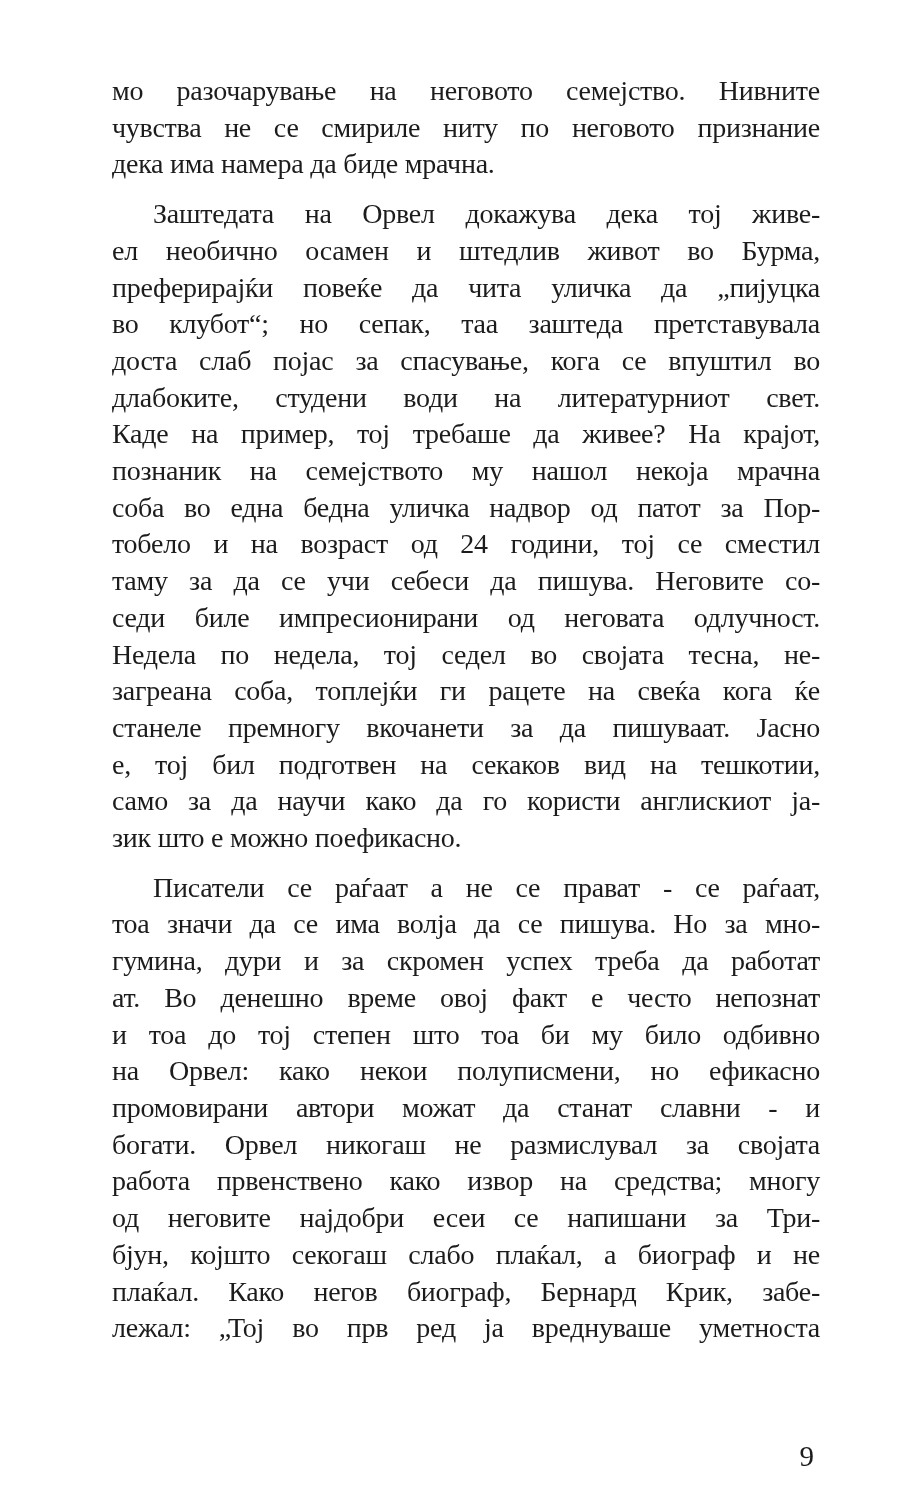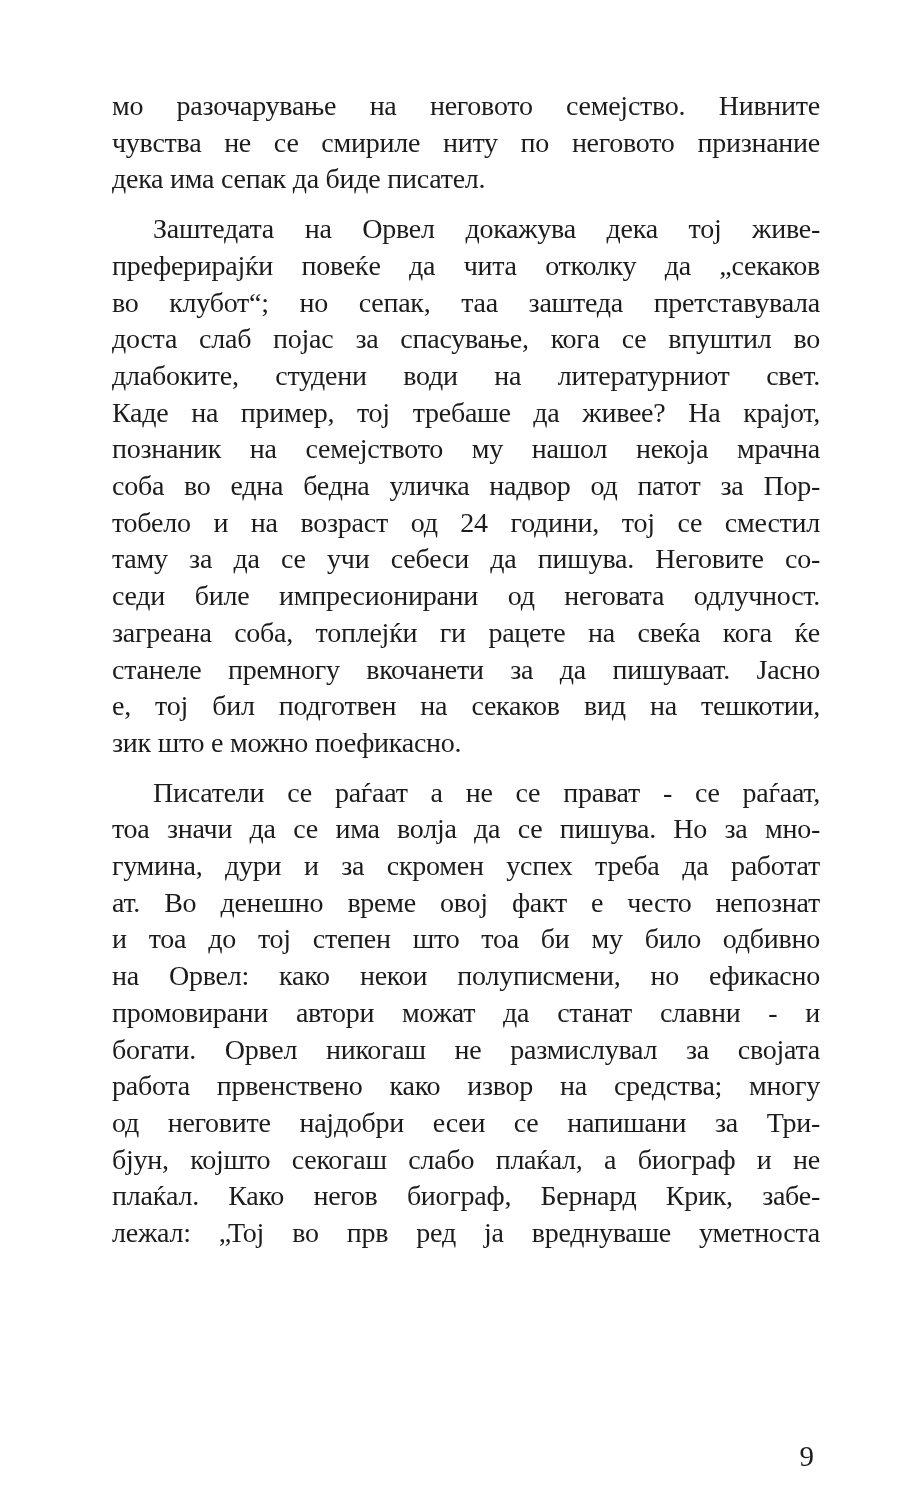--- a/index.html
+++ b/index.html
@@ -8,21 +8,21 @@
     width: 908px;
     height: 1504px;
     background: #ffffff;
     font-family: "Liberation Serif", serif;
     color: #1c1c1c;
     overflow: hidden;
   }
   .text-block {
     position: absolute;
     left: 112px;
-    top: 88px;
+    top: 73px;
     width: 708px;
     font-size: 28px;
     line-height: 36.7px;
     letter-spacing: -0.25px;
   }
   .para { margin: 0; }
   .para + .para { margin-top: 13px; }
   .line {
     text-align: justify;
     text-align-last: justify;
@@ -42,37 +42,40 @@
   }
 </style>
 </head>
 <body>
 
 <div class="page">
   <div class="text-block">
       <div class="para">
         <div class="line"><span>мо разочарување на неговото семејство. Нивните</span></div>
         <div class="line"><span>чувства не се смириле ниту по неговото признание</span></div>
-        <div class="line end"><span>дека има сепак да биде писател.</span></div>
+        <div class="line end"><span>дека има намера да биде мрачна.</span></div>
       </div>
       <div class="para">
         <div class="line indent"><span>Заштедата на Орвел докажува дека тој живе-</span></div>
-        <div class="line"><span>преферирајќи повеќе да чита отколку да „секаков</span></div>
+        <div class="line"><span>ел необично осамен и штедлив живот во Бурма,</span></div>
+        <div class="line"><span>преферирајќи повеќе да чита уличка да „пијуцка</span></div>
         <div class="line"><span>во клубот“; но сепак, таа заштеда претставувала</span></div>
         <div class="line"><span>доста слаб појас за спасување, кога се впуштил во</span></div>
         <div class="line"><span>длабоките, студени води на литературниот свет.</span></div>
         <div class="line"><span>Каде на пример, тој требаше да живее? На крајот,</span></div>
         <div class="line"><span>познаник на семејството му нашол некоја мрачна</span></div>
         <div class="line"><span>соба во една бедна уличка надвор од патот за Пор-</span></div>
         <div class="line"><span>тобело и на возраст од 24 години, тој се сместил</span></div>
         <div class="line"><span>таму за да се учи себеси да пишува. Неговите со-</span></div>
         <div class="line"><span>седи биле импресионирани од неговата одлучност.</span></div>
+        <div class="line"><span>Недела по недела, тој седел во својата тесна, не-</span></div>
         <div class="line"><span>загреана соба, топлејќи ги рацете на свеќа кога ќе</span></div>
         <div class="line"><span>станеле премногу вкочанети за да пишуваат. Јасно</span></div>
         <div class="line"><span>е, тој бил подготвен на секаков вид на тешкотии,</span></div>
+        <div class="line"><span>само за да научи како да го користи англискиот ја-</span></div>
         <div class="line end"><span>зик што е можно поефикасно.</span></div>
       </div>
       <div class="para">
         <div class="line indent"><span>Писатели се раѓаат а не се прават - се раѓаат,</span></div>
         <div class="line"><span>тоа значи да се има волја да се пишува. Но за мно-</span></div>
         <div class="line"><span>гумина, дури и за скромен успех треба да работат</span></div>
         <div class="line"><span>ат. Во денешно време овој факт е често непознат</span></div>
         <div class="line"><span>и тоа до тој степен што тоа би му било одбивно</span></div>
         <div class="line"><span>на Орвел: како некои полуписмени, но ефикасно</span></div>
         <div class="line"><span>промовирани автори можат да станат славни - и</span></div>

